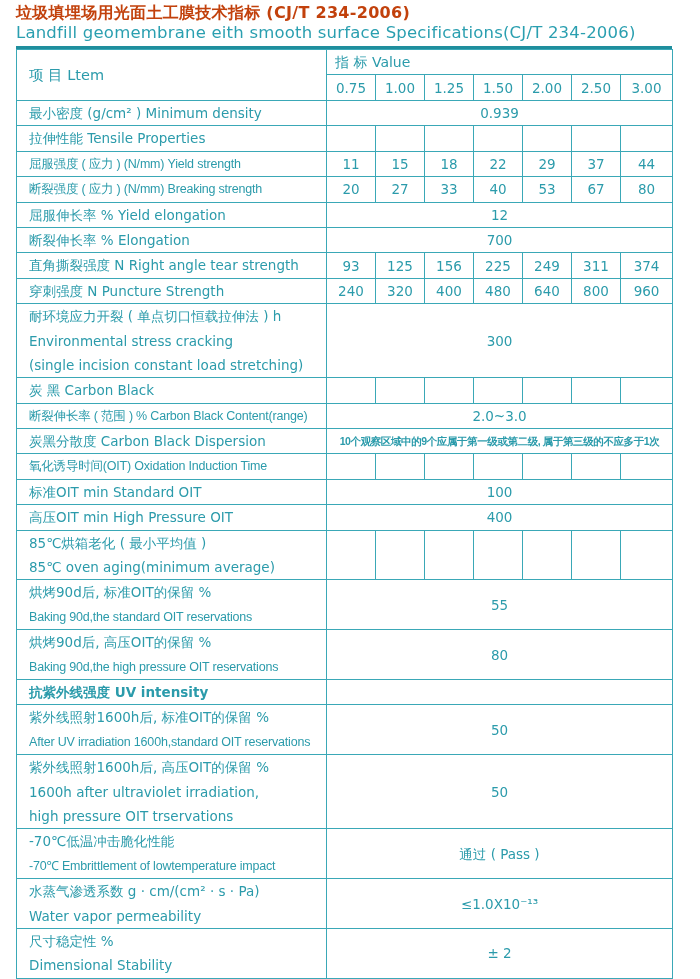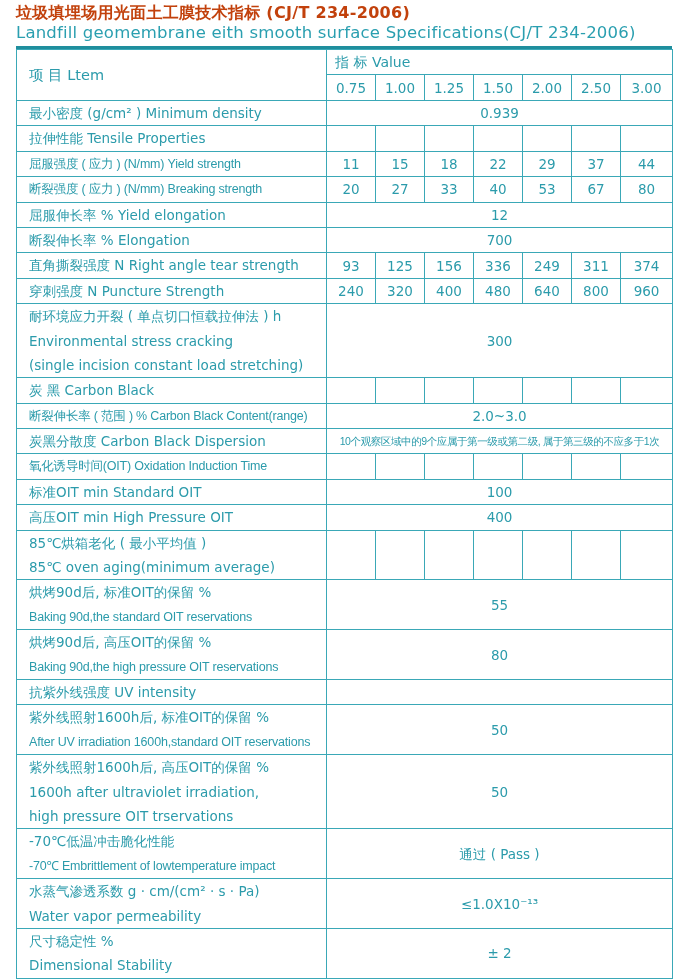--- a/index.html
+++ b/index.html
@@ -8,21 +8,21 @@
   .title-cn { position: absolute; left: 16px; top: 3px; font-size: 16px; font-weight: bold; color: #c2410c; letter-spacing: 0.3px; white-space: nowrap; }
   .title-en { position: absolute; left: 16px; top: 23px; font-size: 16.5px; color: #2a9fb0; white-space: nowrap; letter-spacing: 0.2px; }
   .tbl-wrap { position: absolute; left: 16px; top: 46px; width: 656px; }
   .topbar { height: 3px; background: #1f8e9d; }
   table { border-collapse: collapse; width: 656px; table-layout: fixed; }
   td { border: 1px solid #3aa8b7; padding: 0; color: #2b9bab; font-size: 13.5px; line-height: 24px; vertical-align: middle; overflow: hidden; white-space: nowrap; }
   td.lbl { padding-left: 12px; text-align: left; }
   td.val { text-align: center; }
   .line { display: block; height: 24.4px; line-height: 24.4px; }
   .cond { font-family: "Liberation Sans", sans-serif; font-size: 12.5px; letter-spacing: -0.2px; }
-  .tiny { font-size: 10.5px; letter-spacing: -0.4px; font-family: "Liberation Sans", sans-serif; }
+  .tiny { font-size: 10.5px; letter-spacing: -0.4px; font-family: "Liberation Sans", sans-serif; font-weight: bold; }
   .hdr-item { padding-left: 52px; }
 </style>
 </head>
 <body>
 
 <div class="title-cn">垃圾填埋场用光面土工膜技术指标 (CJ/T 234-2006)</div>
 <div class="title-en">Landfill geomembrane eith smooth surface Specifications(CJ/T 234-2006)</div>
 
 <div class="tbl-wrap">
   <div class="topbar"></div>
@@ -105,21 +105,21 @@
           </td>
           <td class="val" colspan="7">700</td>
         </tr>
         <tr style="height: 24.4px;">
           <td class="lbl">
             <span class="line">直角撕裂强度 N Right angle tear strength</span>
           </td>
           <td class="val">93</td>
           <td class="val">125</td>
           <td class="val">156</td>
-          <td class="val">336</td>
+          <td class="val">225</td>
           <td class="val">249</td>
           <td class="val">311</td>
           <td class="val">374</td>
         </tr>
         <tr style="height: 24.4px;">
           <td class="lbl">
             <span class="line">穿刺强度 N Puncture Strength</span>
           </td>
           <td class="val">240</td>
           <td class="val">320</td>
@@ -205,21 +205,21 @@
           </td>
           <td class="val" colspan="7">55</td>
         </tr>
         <tr style="height: 48.8px;">
           <td class="lbl">
             <span class="line">烘烤90d后, 高压OIT的保留 %</span>
             <span class="line cond">Baking 90d,the high pressure OIT reservations</span>
           </td>
           <td class="val" colspan="7">80</td>
         </tr>
-        <tr style="height: 24.4px;">
+        <tr style="height: 24.4px; font-weight: bold;">
           <td class="lbl">
             <span class="line">抗紫外线强度 UV intensity</span>
           </td>
           <td class="val" colspan="7"></td>
         </tr>
         <tr style="height: 48.8px;">
           <td class="lbl">
             <span class="line">紫外线照射1600h后, 标准OIT的保留 %</span>
             <span class="line cond">After UV irradiation 1600h,standard OIT reservations</span>
           </td>

